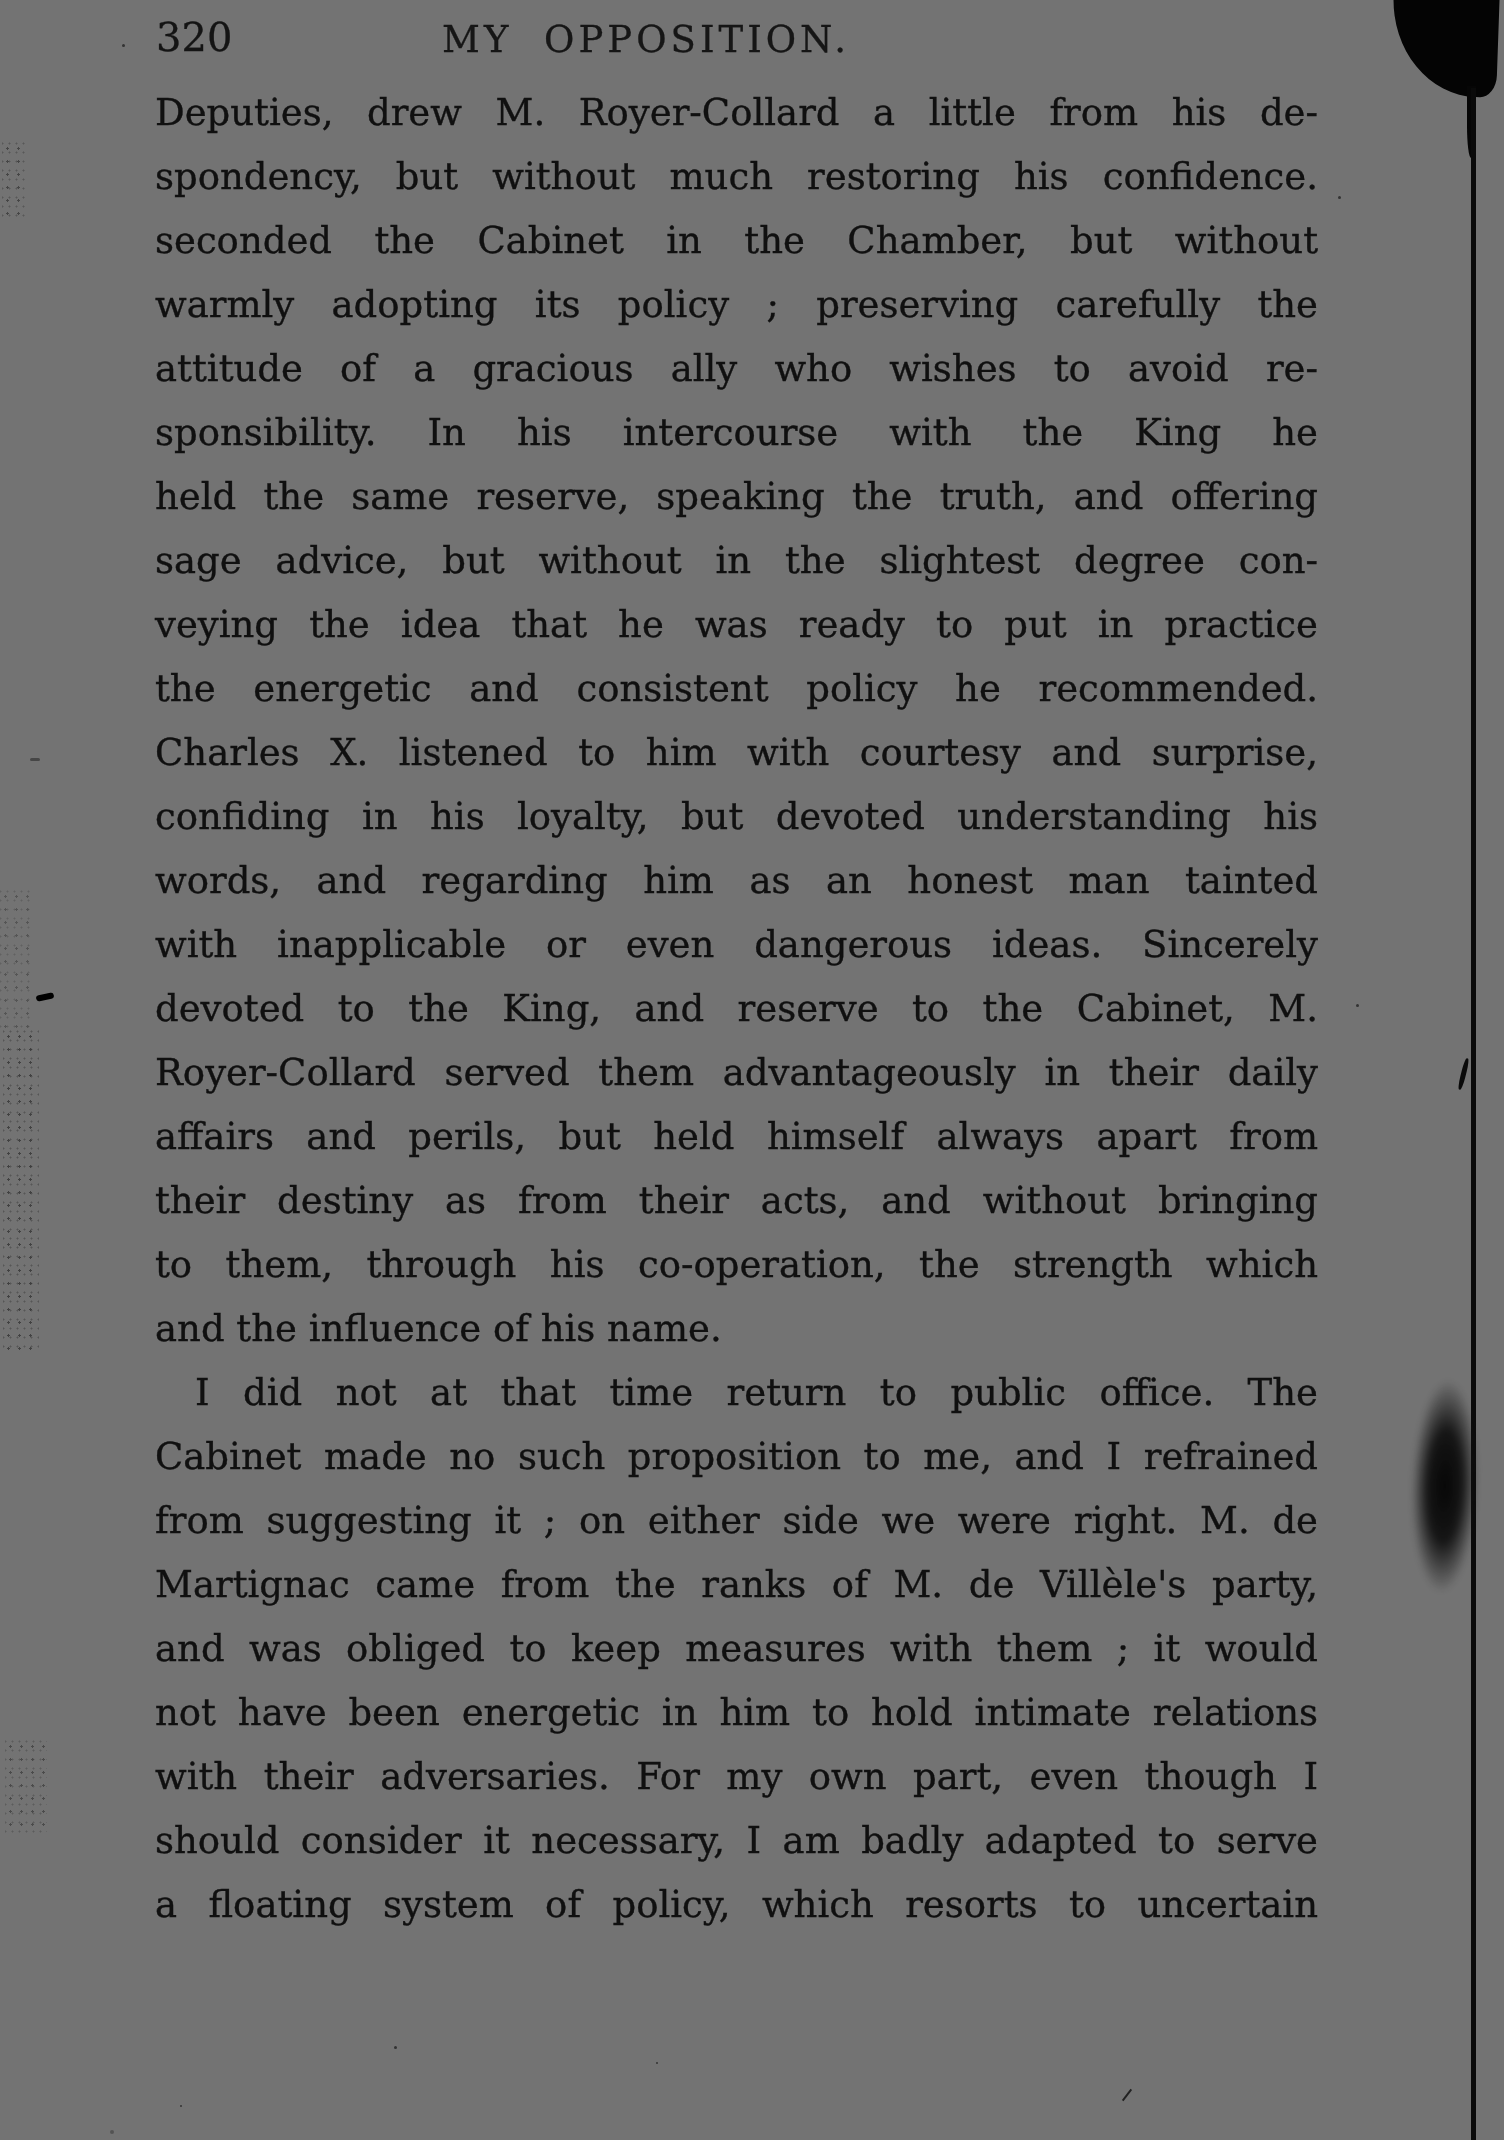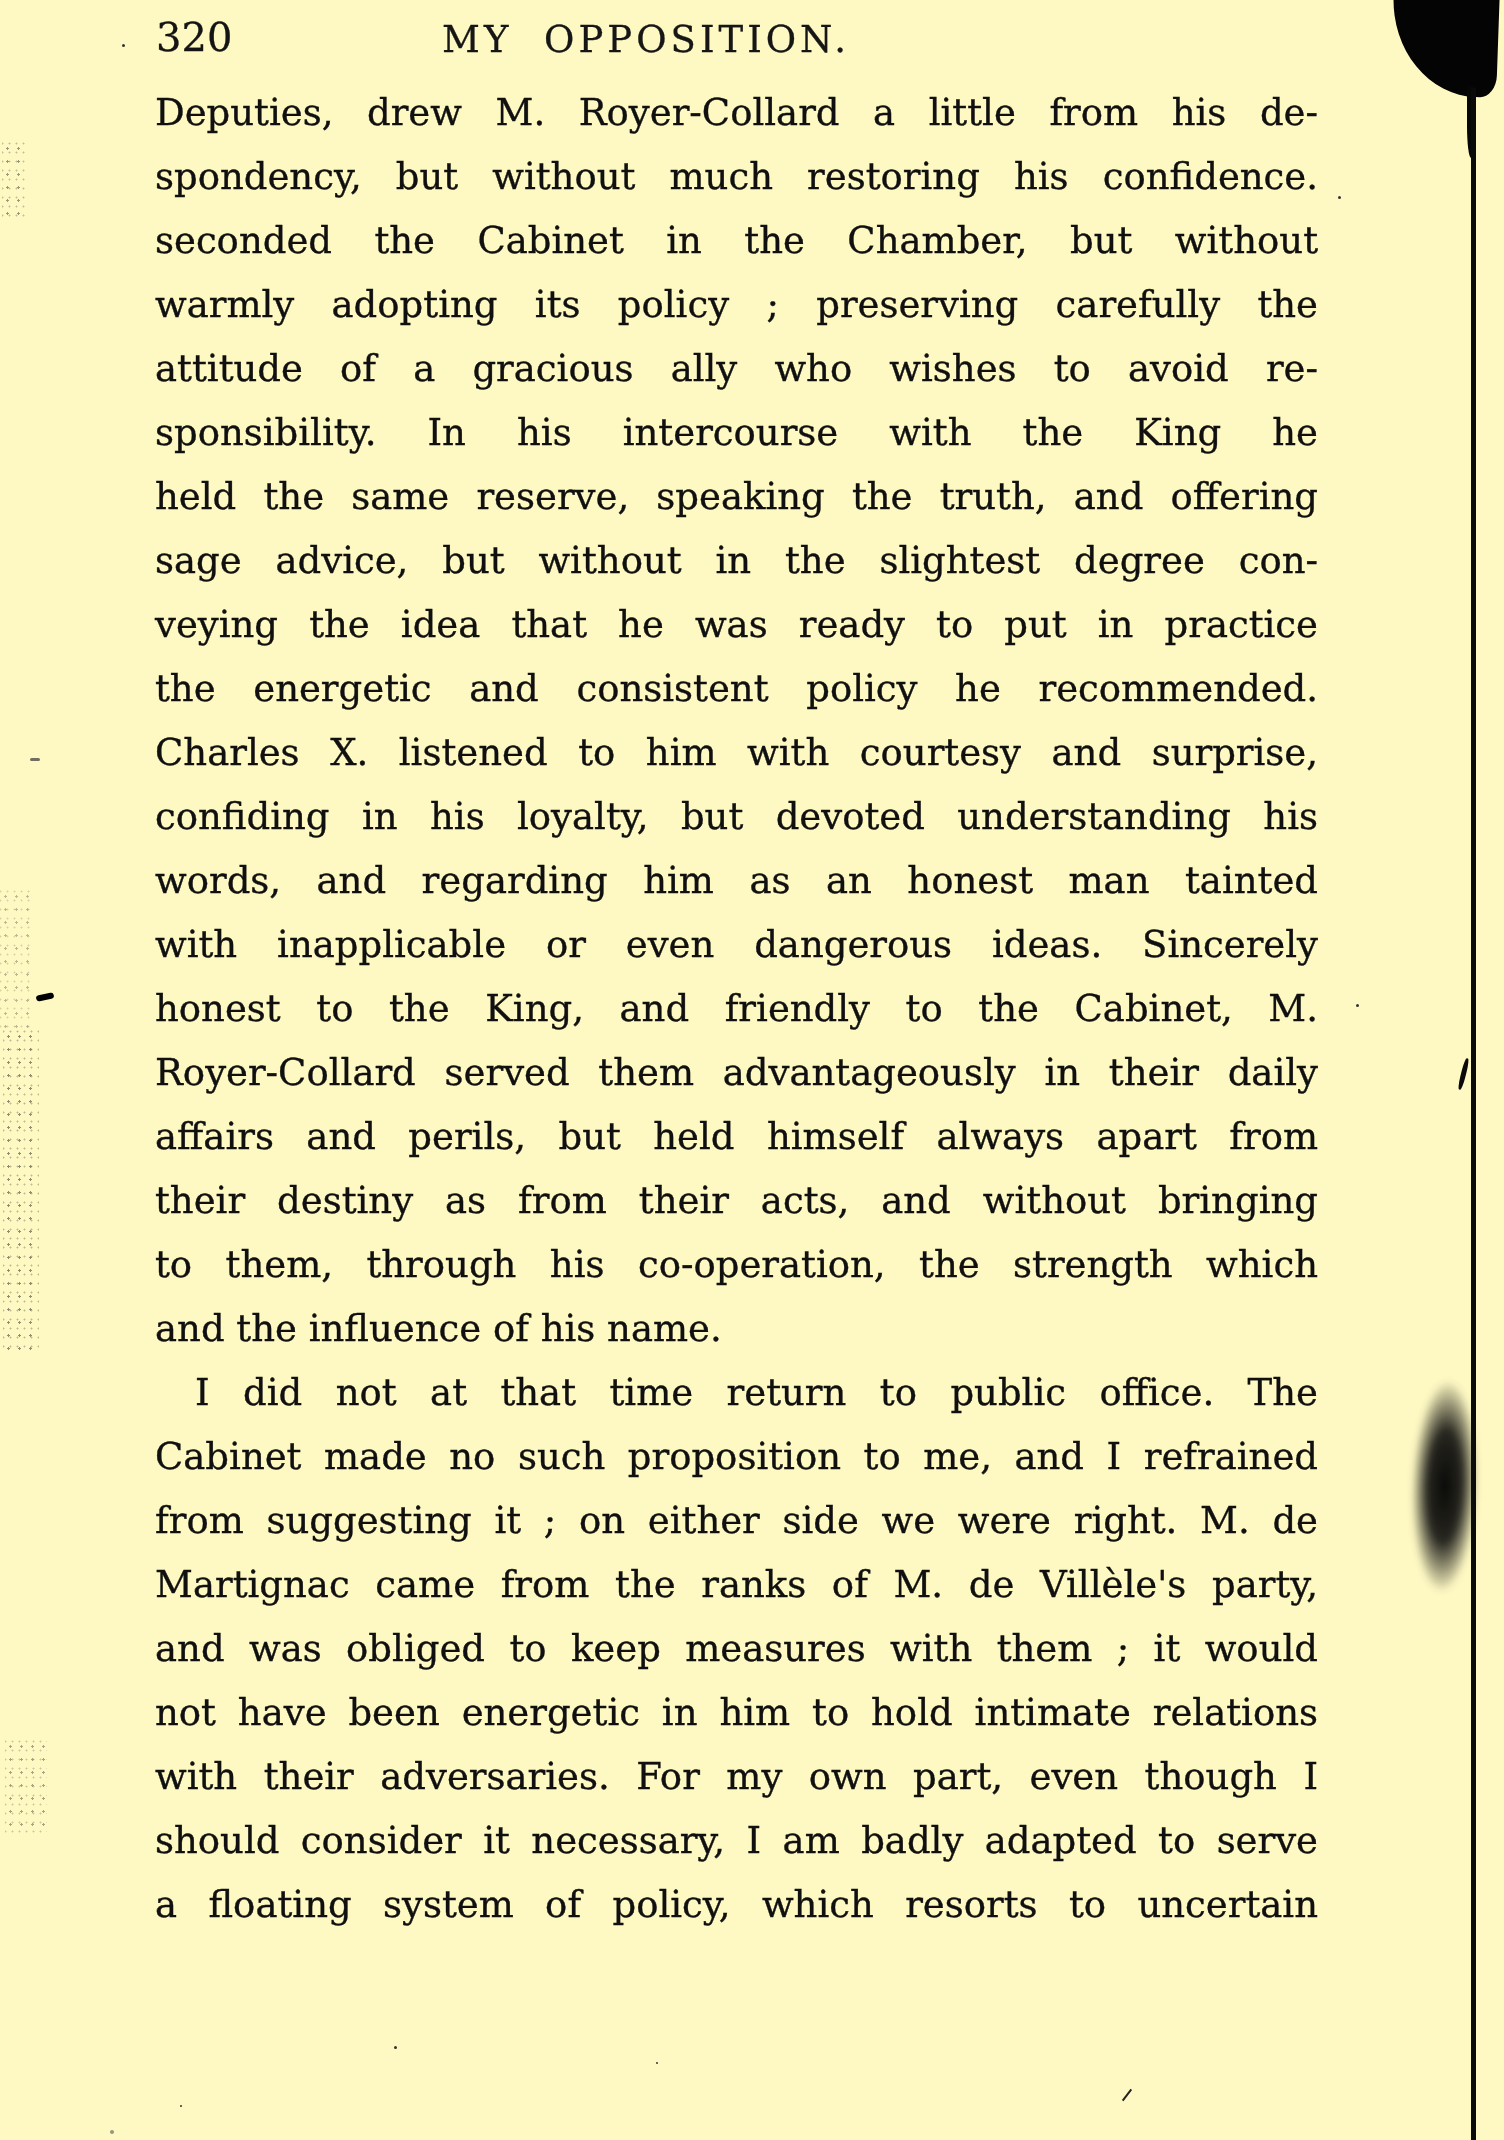--- a/index.html
+++ b/index.html
@@ -5,21 +5,21 @@
   html,body{margin:0;padding:0;}
   body{
     width:1504px;height:2140px;
     background:#ffffff;
     font-family:"DejaVu Serif", serif;
     position:relative;
     overflow:hidden;
   }
   .page{
     position:absolute;inset:0;
-    background:#fef9c3;
+    background:#737373;
     color:#0d0d0d;
   }
   
   .pagenum{
     position:absolute;left:156px;top:14px;
     font-size:40px;color:#141414;
     -webkit-text-stroke:0.3px #141414;
   }
   .running-head{
     position:absolute;left:442px;top:18px;
@@ -120,21 +120,21 @@
         <div class="line">attitude of a gracious ally who wishes to avoid re-</div>
         <div class="line">sponsibility. In his intercourse with the King he</div>
         <div class="line">held the same reserve, speaking the truth, and offering</div>
         <div class="line">sage advice, but without in the slightest degree con-</div>
         <div class="line">veying the idea that he was ready to put in practice</div>
         <div class="line">the energetic and consistent policy he recommended.</div>
         <div class="line">Charles X. listened to him with courtesy and surprise,</div>
         <div class="line">confiding in his loyalty, but devoted understanding his</div>
         <div class="line">words, and regarding him as an honest man tainted</div>
         <div class="line">with inapplicable or even dangerous ideas. Sincerely</div>
-        <div class="line">honest to the King, and friendly to the Cabinet, M.</div>
+        <div class="line">devoted to the King, and reserve to the Cabinet, M.</div>
         <div class="line">Royer-Collard served them advantageously in their daily</div>
         <div class="line">affairs and perils, but held himself always apart from</div>
         <div class="line">their destiny as from their acts, and without bringing</div>
         <div class="line">to them, through his co-operation, the strength which</div>
         <div class="line flush">and the influence of his name.</div>
       </div>
     <div>
         <div class="line indent">I did not at that time return to public office. The</div>
         <div class="line">Cabinet made no such proposition to me, and I refrained</div>
         <div class="line">from suggesting it ; on either side we were right. M. de</div>

